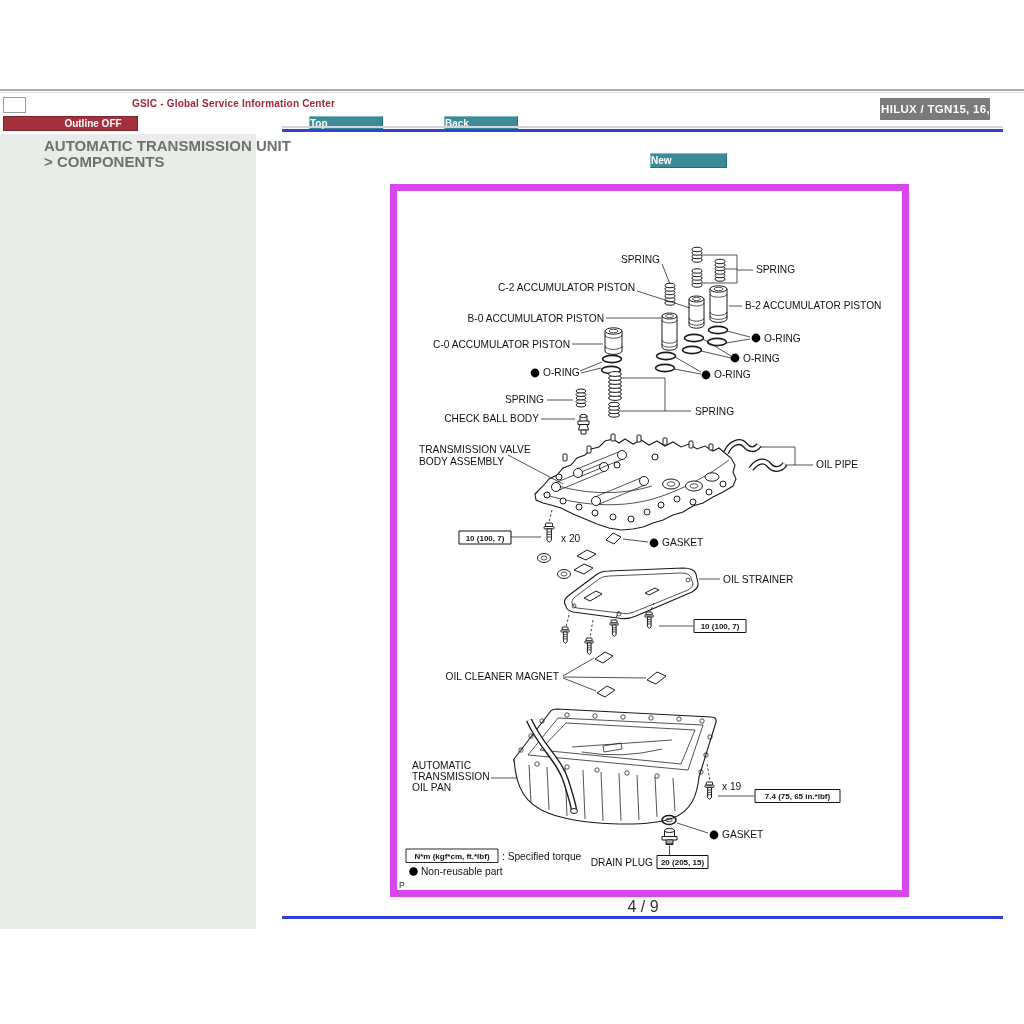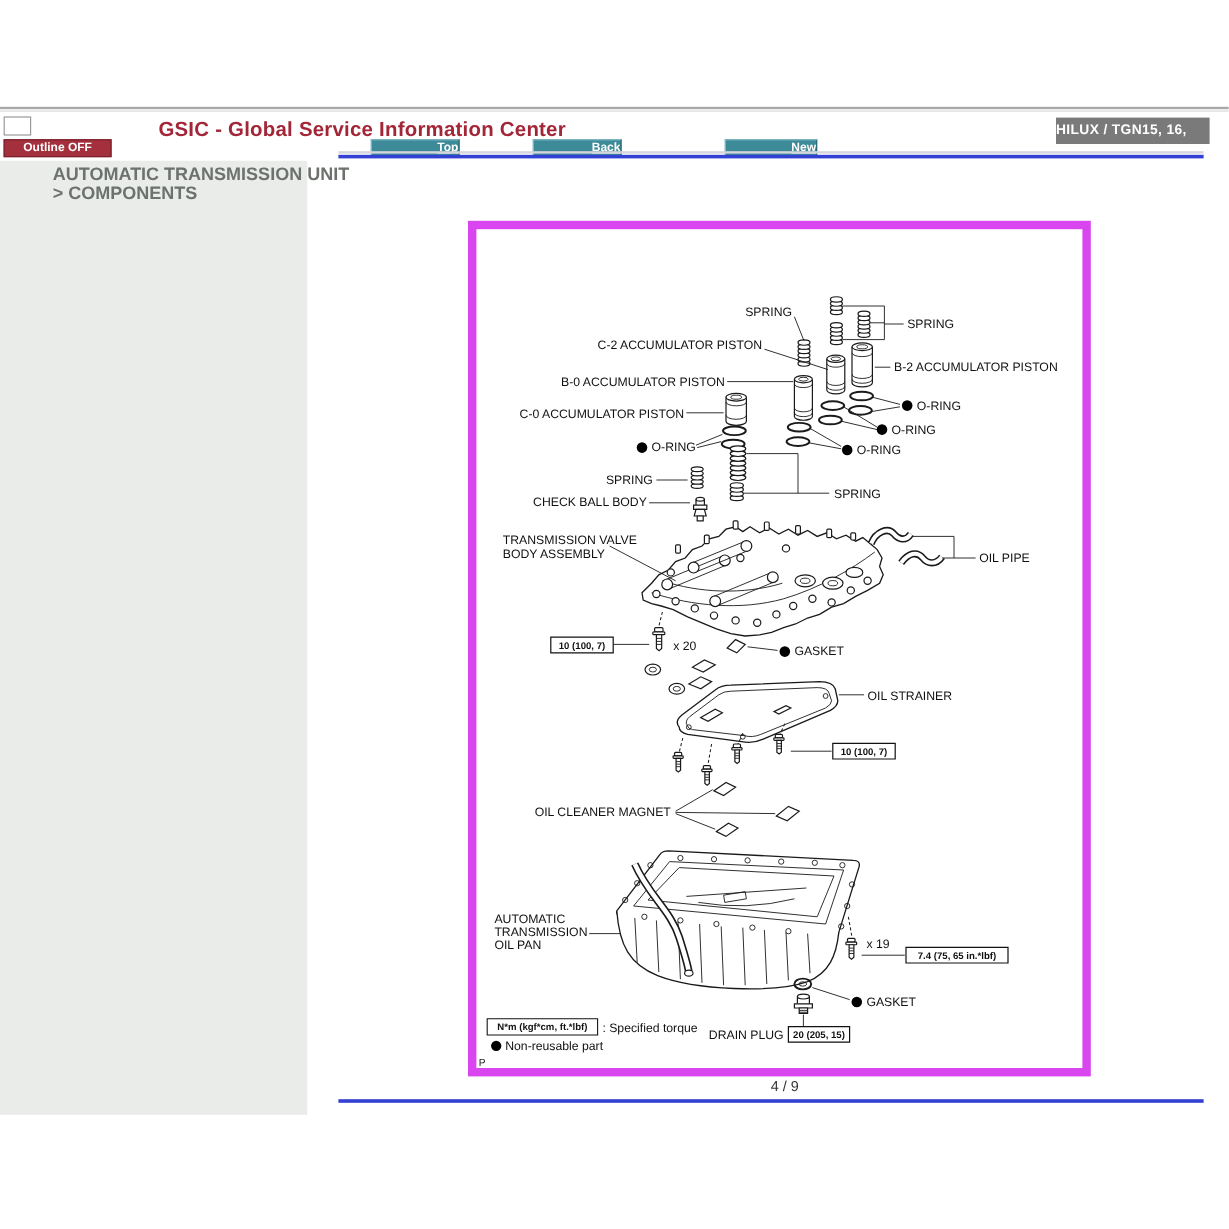--- a/index.html
+++ b/index.html
@@ -2,31 +2,31 @@
 <html><head>
 <meta charset="utf-8">
 <style>
   html,body{margin:0;padding:0;background:#fff;width:1024px;height:1024px;
     font-family:"Liberation Sans",sans-serif;position:relative;overflow:hidden;}
   .abs{position:absolute;}
   
   .topline1{left:0;top:89px;width:1024px;height:2px;background:#a8a8a8;}
   .topline2{left:0;top:92px;width:1024px;height:1px;background:#d8d8d8;}
   .framebox{left:3px;top:97px;width:21px;height:14px;background:#fff;border:1px solid #9a9a9a;}
-  .gsic-title{left:132px;top:98px;font-size:17px;font-weight:bold;color:#a32638;letter-spacing:.2px;}
+  .gsic-title{left:132px;top:98px;font-size:10px;font-weight:bold;color:#a32638;letter-spacing:.2px;}
   .outline-btn{left:3px;top:116px;width:88px;height:13px;background:#a3303c;color:#fff;
-    font-size:10px;font-weight:bold;text-align:center;line-height:13px;border:1px solid #7c222c;cursor:pointer;}
+    font-size:10px;font-weight:bold;text-align:center;line-height:13px;border:1px solid #7c222c;cursor:pointer;padding-left:45px;}
   .navbtn{top:116px;height:13px;background:#3d8a99;color:#fff;font-size:10px;font-weight:bold;
-    text-align:right;line-height:13px;border-top:1px solid #7fb7c2;border-left:1px solid #7fb7c2;
-    border-right:1px solid #2a6b77;border-bottom:1px solid #2a6b77;cursor:pointer;text-decoration:underline;}
+    text-align:left;line-height:13px;border-top:1px solid #7fb7c2;border-left:1px solid #7fb7c2;
+    border-right:1px solid #2a6b77;border-bottom:1px solid #2a6b77;cursor:pointer;}
   .btn-top{left:309px;width:72px;}
   .btn-back{left:444px;width:72px;}
-  .btn-new{left:604px;width:75px;}
-  .vehicle-badge{left:880px;top:98px;width:128px;height:22px;background:#7a7a7a;color:#fff;
-    font-size:11.5px;font-weight:bold;text-align:left;line-height:22px;letter-spacing:.3px;}
+  .btn-new{left:650px;width:75px;margin-top:37px;}
+  .vehicle-badge{left:880px;top:98px;width:110px;height:22px;background:#7a7a7a;color:#fff;
+    font-size:11.5px;font-weight:bold;text-align:right;line-height:22px;letter-spacing:.3px;}
   .graystrip{left:282px;top:126px;width:721px;height:2px;background:#d4d4dc;}
   .blueline-top{left:282px;top:129px;width:721px;height:3px;background:#3240d4;}
   .blueline-bot{left:282px;top:916px;width:721px;height:3px;background:#3240d4;}
   
   .sidebar{left:0;top:134px;width:256px;height:795px;background:#e9ece8;}
   .sidebar-title{left:4px;top:138px;width:250px;font-size:15px;font-weight:bold;color:#6e726e;line-height:16px;margin-left:40px;}
   
   .diagram-frame{left:390px;top:184px;width:505px;height:699px;border:7px solid #d946ef;background:#fff;}
   svg{display:block;}
   svg *{vector-effect:non-scaling-stroke;}
@@ -35,21 +35,21 @@
   .fw{stroke:#1a1a1a;stroke-width:1;fill:#fff;}
   .fwthick{stroke:#1a1a1a;stroke-width:1.1;fill:#fff;}
   .oring-e{stroke:#1a1a1a;stroke-width:1.6;fill:none;}
   .dash{stroke:#1a1a1a;stroke-width:.85;fill:none;stroke-dasharray:2.5 2;}
   .dot{fill:#000;stroke:none;}
   .lbl{font-family:"Liberation Sans",sans-serif;font-size:10.2px;fill:#111;}
   .tq{font-family:"Liberation Sans",sans-serif;font-size:8px;font-weight:bold;fill:#111;text-anchor:middle;}
   .tqbox{fill:#fff;stroke:#111;stroke-width:1;}
   .plet{font-family:"Liberation Sans",sans-serif;font-size:8.5px;fill:#222;}
   
-  .pagenum{left:294px;top:898px;width:720px;text-align:center;font-size:12px;color:#333;}
+  .pagenum{left:283px;top:898px;width:720px;text-align:center;font-size:16px;color:#333;}
 </style>
 </head>
 <body>
 
 <div class="abs topline1"></div>
 <div class="abs topline2"></div>
 <div class="abs framebox"></div>
 <div class="abs gsic-title">GSIC - Global Service Information Center</div>
 <div class="abs outline-btn">Outline OFF</div>
 <div class="abs navbtn btn-top">Top</div>

